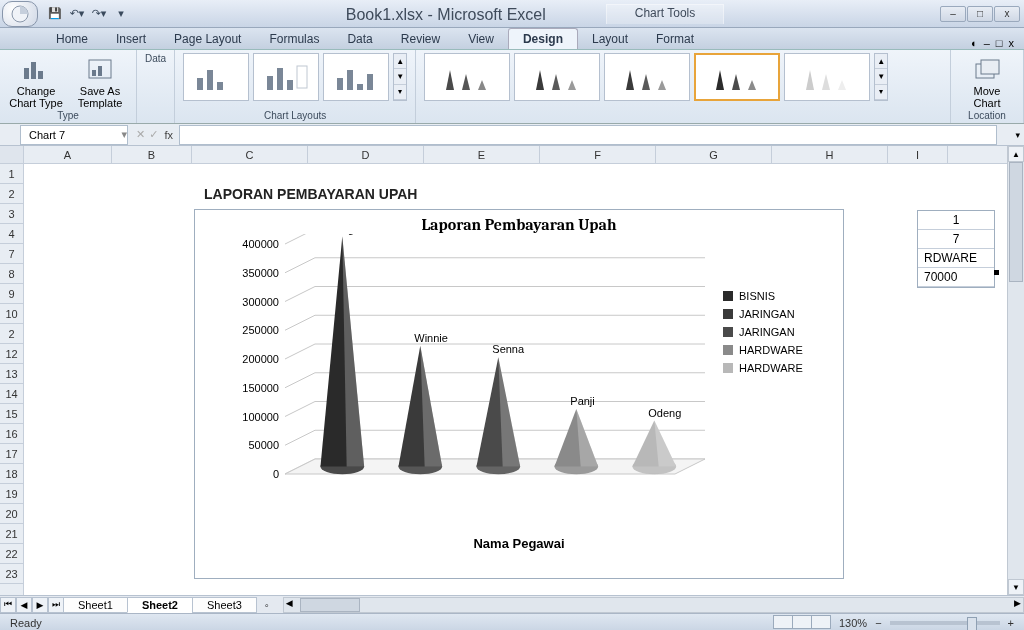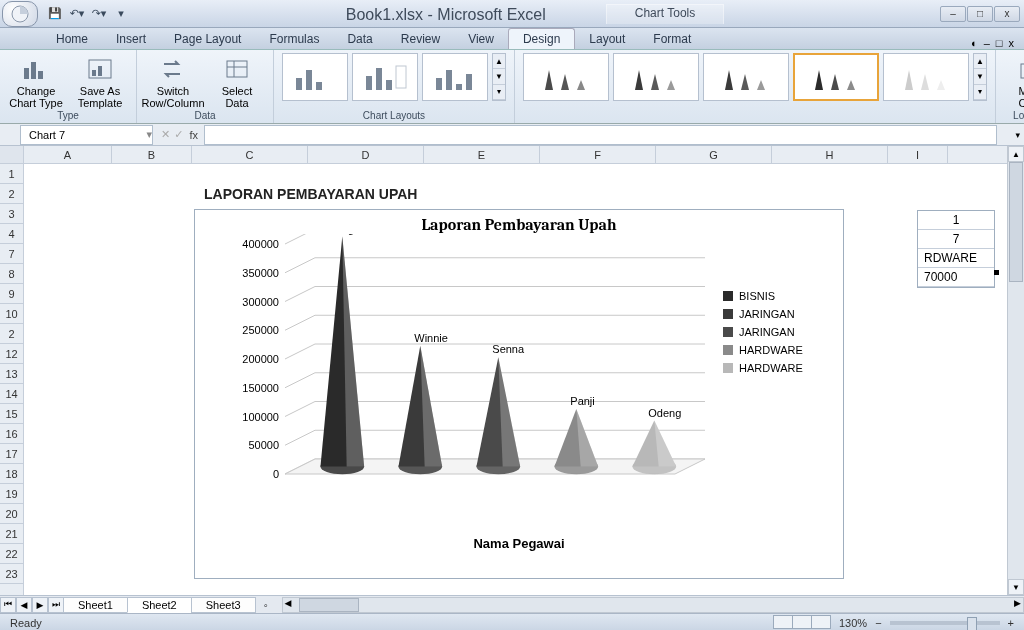--- a/index.html
+++ b/index.html
@@ -12,39 +12,39 @@
 .qat span { width: 18px; height: 18px; display:inline-flex; align-items:center; justify-content:center; color:#3a4a5d; }
 .title-center { flex: 1; display: flex; justify-content: center; gap: 60px; }
 .title-text { color: #3f4b5b; font-size: 16px; padding-top: 2px; }
 .title-context { color: #3f4b5b; font-size: 12px; padding: 1px 28px; background: rgba(255,255,255,.25); border: 1px solid rgba(255,255,255,.4); border-bottom: none; }
 .win-controls { display: flex; gap: 1px; margin-right: 4px; }
 .win-btn { width: 26px; height: 16px; background: linear-gradient(#e8edf4,#cfd8e5); border:1px solid #9aa9bd; border-radius: 2px; display:flex; align-items:center; justify-content:center; font-size:10px; color:#333; }
 
 
 .tabbar { height: 22px; background: linear-gradient(#dbe4f0,#c4d0e0); display: flex; align-items: end; padding-left: 42px; border-bottom: 1px solid #9bb; }
 .tab { padding: 3px 14px; font-size: 12px; color: #2c3a4d; cursor: pointer; }
-.tab.active { background: #eef4fb; border: 1px solid #aab; border-bottom: none; border-radius: 3px 3px 0 0; }
+.tab.active { background: #eef4fb; border: 1px solid #aab; border-bottom: none; border-radius: 3px 3px 0 0; font-weight: bold; }
 .tab-help { margin-left: auto; display: flex; gap: 6px; margin-right: 10px; align-items: center; }
 
 
 .ribbon { height: 74px; background: linear-gradient(#eff4fa,#dbe5f0); display: flex; border-bottom: 1px solid #9aa; }
 .rgroup { border-right: 1px solid #c3cedb; padding: 3px 8px 1px 8px; display: flex; flex-direction: column; justify-content: space-between; }
 .rgroup-body { display: flex; gap: 8px; align-items: flex-start; height: 56px; }
 .rgroup-label { text-align: center; font-size: 10px; color: #3d4c5d; padding-bottom: 1px; }
 .bigbtn { display: flex; flex-direction: column; align-items: center; width: 56px; text-align: center; line-height: 1.1; cursor: pointer; padding-top: 2px; }
 .bigbtn .ic { width: 28px; height: 28px; margin-bottom: 2px; display:flex; align-items:center; justify-content:center; }
 .gallery { display: flex; gap: 4px; align-items: center; }
 .gal-item { width: 66px; height: 48px; background: #fff; border: 1px solid #b5c0cf; display:flex; align-items:center; justify-content:center; }
 .gal-item.sel { border: 2px solid #e8a43a; }
 .gal-scroll { width: 14px; height: 48px; border:1px solid #b5c0cf; background:#e9eef5; display:flex; flex-direction:column; }
 .gal-scroll div { flex:1; display:flex; align-items:center; justify-content:center; font-size:8px; border-bottom:1px solid #c5ceda; }
 
 
 .fbar { height: 22px; background: #e8edf3; display: flex; align-items: center; border-bottom: 1px solid #b7c2d0; }
-.name-box { width: 133px; height: 20px; background: #fff; border: 1px solid #b0becd; margin-left: 20px; padding-left: 8px; display:flex; align-items:center; font-size: 12px; }
+.name-box { width: 108px; height: 20px; background: #fff; border: 1px solid #b0becd; margin-left: 20px; padding-left: 8px; display:flex; align-items:center; font-size: 12px; }
 .fx { margin: 12px 6px; color: #444; }
 .formula-input { flex: 1; height: 20px; background: #fff; border:1px solid #b0becd; margin-right: 18px; }
 
 
 .gridwrap { position: relative; height: 449px; background: #fff; display: flex; }
 .row-hdr-col { width: 24px; background: #e8edf3; border-right: 1px solid #c5ceda; }
 .row-hdr { height: 20px; border-bottom: 1px solid #c5ceda; text-align: center; font-size: 11px; color: #333; line-height: 20px; }
 .grid-main { flex: 1; position: relative; overflow: hidden; }
 .col-hdrs { height: 18px; display: flex; background: #e8edf3; border-bottom: 1px solid #c5ceda; }
 .col-hdr { border-right: 1px solid #c5ceda; text-align: center; font-size: 11px; color: #333; line-height: 18px; }
@@ -64,21 +64,21 @@
 
 .peek { position:absolute; right: 12px; top: 46px; width: 78px; border:1px solid #9faebf; background:#fff; }
 .peek div { border-bottom:1px solid #c5ceda; padding:2px 6px; text-align:center; font-size:12px; }
 .sel-handle { position:absolute; right:8px; top:106px; width:5px; height:5px; background:#000; }
 
 
 .sheettabs { height: 18px; background: #e4e9f0; display: flex; align-items: center; border-top: 1px solid #b7c2d0; }
 .nav-btns { display:flex; }
 .nav-btns span { width:16px; height:16px; border:1px solid #b7c2d0; display:inline-flex; align-items:center; justify-content:center; font-size:9px; background:#eef2f7; }
 .sheet-tab { padding: 1px 14px; background: #fdfdfd; border: 1px solid #b7c2d0; font-size: 11px; margin-left:-1px; }
-.sheet-tab.active { background: #fff; font-weight: normal; border-bottom-color:#fff; }
+.sheet-tab.active { background: #fff; font-weight: bold; border-bottom-color:#fff; }
 .hscroll { flex:1; height:16px; margin-left:6px; background:#e0e6ed; border:1px solid #c0c8d2; position:relative; }
 .hscroll .thumb { position:absolute; left:0; top:0; height:14px; width:60px; background:#cfd7e1; border:1px solid #aab4c1; }
 
 
 .statusbar { height: 19px; background: linear-gradient(#dfe7f1,#c8d4e3); display: flex; align-items: center; padding: 0 10px; font-size: 11px; color:#333; border-top:1px solid #aab6c6; }
 .status-right { margin-left: auto; display: flex; align-items: center; gap: 8px; }
 .view-btns span { display:inline-block; width:20px; height:14px; border:1px solid #9baabc; background:#eef2f7; margin-left:-1px; }
 .zoom-slider { width: 110px; height: 4px; background:#b8c3d1; position:relative; }
 .zoom-slider::after { content:""; position:absolute; left:70%; top:-4px; width:8px; height:12px; background:#d9e1eb; border:1px solid #8fa0b3; }
 
@@ -156,40 +156,20 @@
               <rect x="11" y="8" width="4" height="10" fill="#6b7a8c"></rect>
             </svg>
           </div>
         <span>Save As Template</span>
       </div>
     </div>
     <div class="rgroup-label">Type</div>
   </div>
 
   <div class="rgroup">
-    <div class="rgroup-body">
-      <div class="bigbtn">
-        <div class="ic">
-            <svg width="26" height="22">
-              <path d="M4 6 h14 l-3 -3 M20 16 h-14 l3 3" stroke="#6b7a8c" fill="none" stroke-width="2"></path>
-            </svg>
-          </div>
-        <span>Switch Row/Column</span>
-      </div>
-      <div class="bigbtn">
-        <div class="ic">
-            <svg width="26" height="22">
-              <rect x="3" y="3" width="20" height="16" fill="none" stroke="#6b7a8c"></rect>
-              <line x1="3" y1="9" x2="23" y2="9" stroke="#6b7a8c"></line>
-              <line x1="10" y1="3" x2="10" y2="19" stroke="#6b7a8c"></line>
-            </svg>
-          </div>
-        <span>Select Data</span>
-      </div>
-    </div>
     <div class="rgroup-label">Data</div>
   </div>
 
   <div class="rgroup" style="flex:0 0 auto;">
     <div class="rgroup-body">
       <div class="gallery">
         <div class="gal-item">
             <svg width="50" height="34">
               <rect x="6" y="18" width="6" height="12" fill="#7a8797"></rect>
               <rect x="16" y="10" width="6" height="20" fill="#7a8797"></rect>

